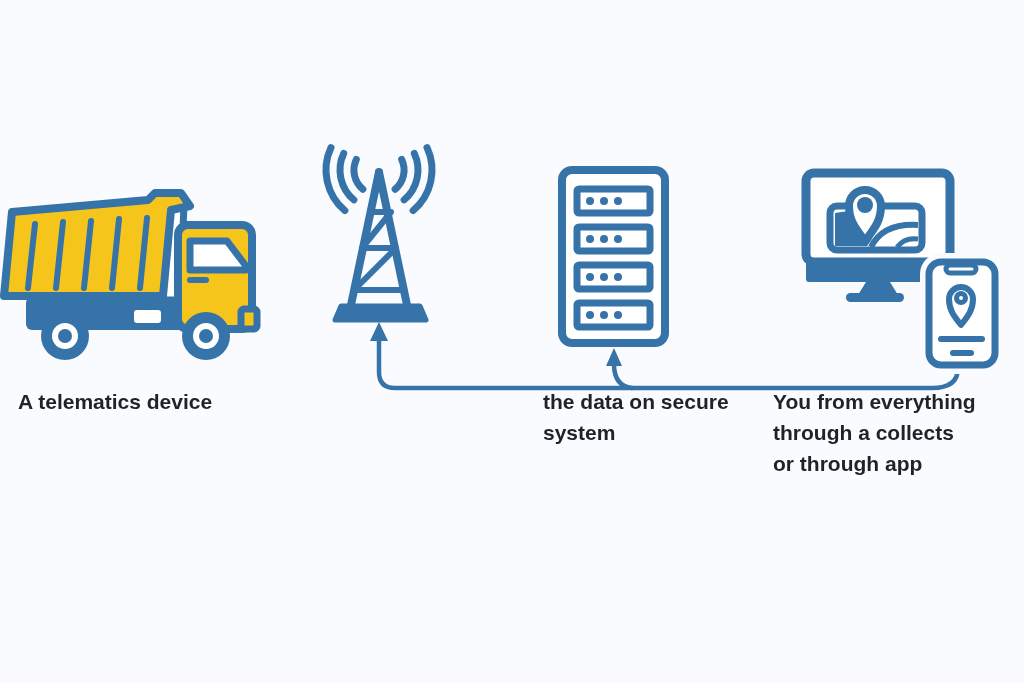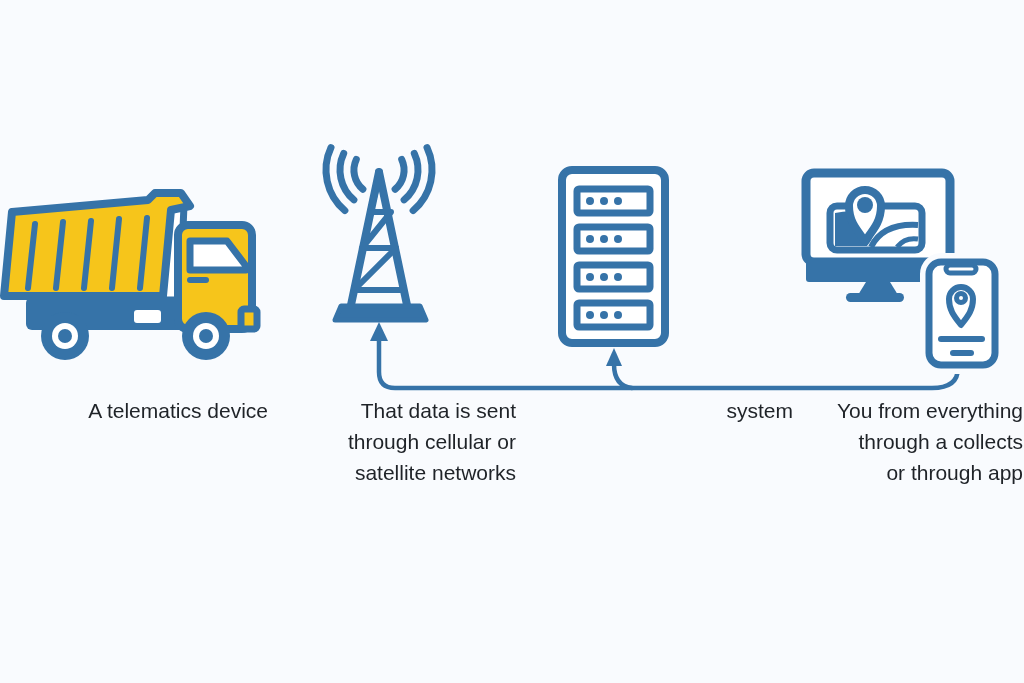--- a/index.html
+++ b/index.html
@@ -19,27 +19,27 @@
   }
   svg{position:absolute;left:0;top:0;}
   .b-stroke{stroke:var(--blue);}
   .b-fill{fill:var(--blue);}
   .y-fill{fill:var(--yellow);}
   .w-fill{fill:var(--white);}
   .no-fill{fill:none;}
   .bg-stroke{stroke:var(--bg);}
   .caption{
     position:absolute;
-    top:395px;
+    top:386px;
     width:250px;
-    text-align:right;
+    text-align:left;
     color:var(--text);
     font-size:21px;
     line-height:31px;
-    font-weight:400;
+    font-weight:700;
   }
 </style>
 </head>
 <body>
 
 <div class="canvas">
 
   <svg width="1024" height="683" viewBox="0 0 1024 683">
 
     <g>
@@ -157,26 +157,22 @@
         </g>
         <line class="b-stroke" stroke-width="6" stroke-linecap="round" x1="941" y1="339" x2="982" y2="339"></line>
         <line class="b-stroke" stroke-width="6" stroke-linecap="round" x1="953" y1="353" x2="971" y2="353"></line>
       </g>
     </g>
   </svg>
 
   <div class="caption" style="left:18px;">
     <div>A telematics device</div>
   </div>
-  <div class="caption" style="left:266px;">
-    <div>That data is sent</div>
-    <div>through cellular or</div>
-    <div>satellite networks</div>
-  </div>
   <div class="caption" style="left:543px;">
+    <div>the data on secure</div>
     <div>system</div>
   </div>
   <div class="caption" style="left:773px;">
     <div>You from everything</div>
     <div>through a collects</div>
     <div>or through app</div>
   </div>
 </div>
 
 </body></html>

